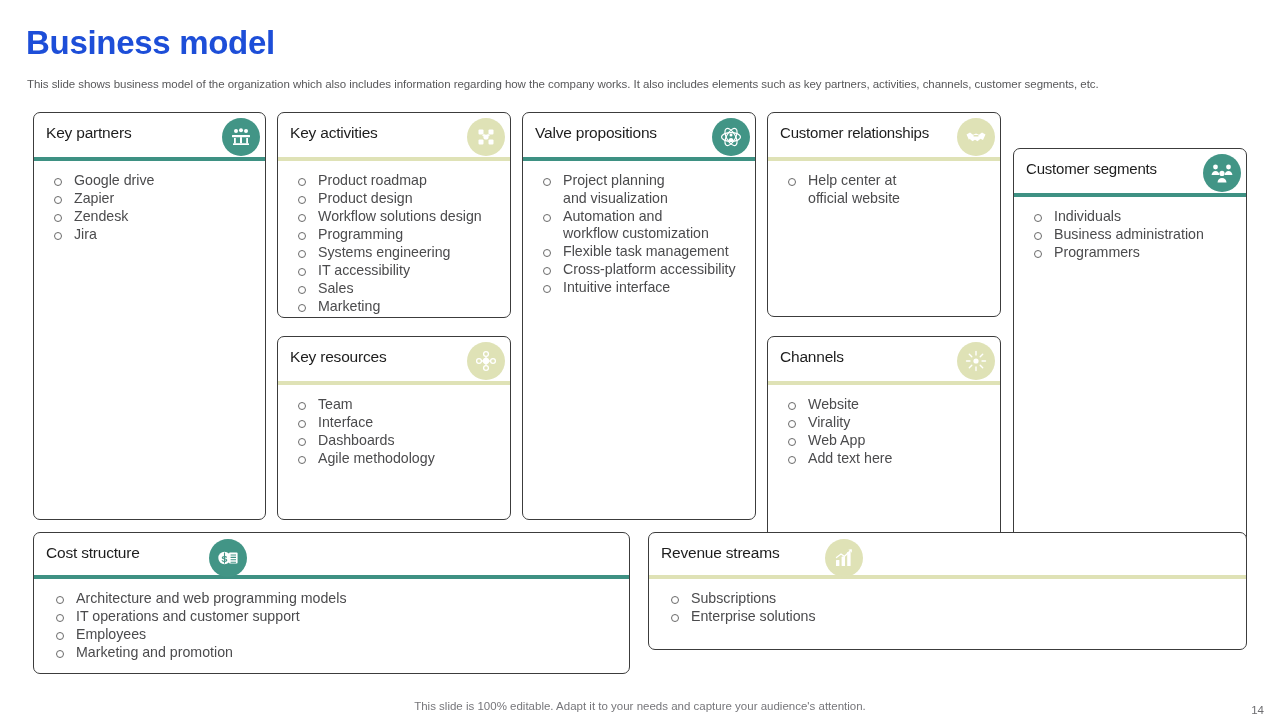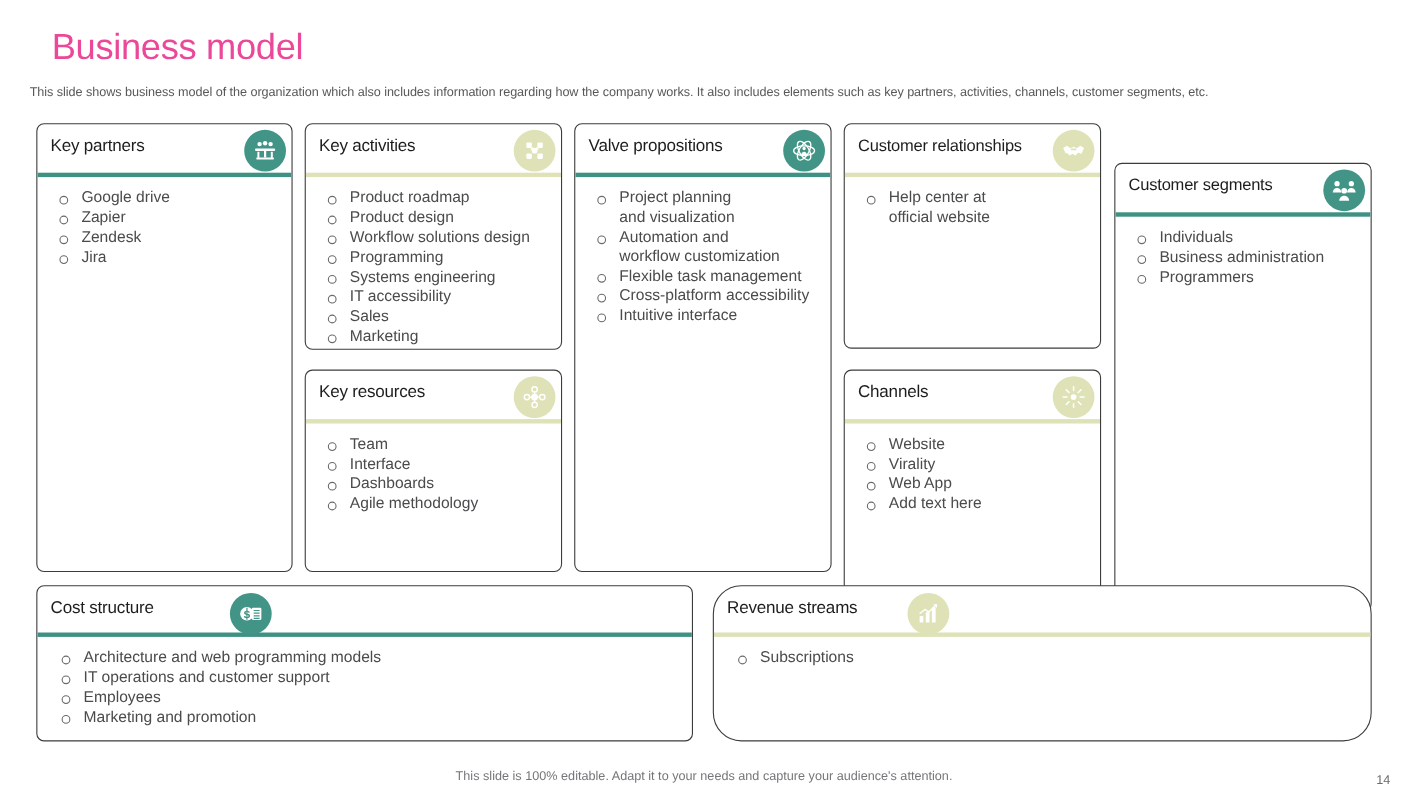--- a/index.html
+++ b/index.html
@@ -18,24 +18,23 @@
     height: 720px;
     background: #ffffff;
   }
 
   
   .slide-title {
     position: absolute;
     left: 26px;
     top: 24px;
     font-size: 33px;
-    font-weight: normal;
-    color: #ec4899;
+    font-weight: bold;
+    color: #1d4ed8;
     letter-spacing: -0.3px;
-    margin-left: 21px;
   }
 
   .slide-subtitle {
     position: absolute;
     left: 27px;
     top: 78px;
     font-size: 11.5px;
     color: #58585a;
     letter-spacing: -0.05px;
     white-space: nowrap;
@@ -334,35 +333,36 @@
     </div>
     <div class="divider teal"></div>
     <ul class="bullets" style="padding-left:16px;">
       <li>Architecture and web programming models</li>
       <li>IT operations and customer support</li>
       <li>Employees</li>
       <li>Marketing and promotion</li>
     </ul>
   </div>
 
-  <div class="card" style="left:648px; top:532px; width:599px; height:142px;border-radius:26px;">
+  <div class="card" style="left:648px; top:532px; width:599px; height:118px;">
     <div class="card-head" style="height:42px;">
       <div class="card-title">Revenue streams</div>
       <div class="badge olive" style="left:176px; top:6px;">
         <svg width="24" height="24" viewBox="0 0 24 24" fill="#ffffff">
           <rect x="4" y="14" width="3.4" height="6" rx="0.6"></rect>
           <rect x="9.6" y="10.5" width="3.4" height="9.5" rx="0.6"></rect>
           <rect x="15.2" y="6" width="3.4" height="14" rx="0.6"></rect>
           <path d="M4.5 11.5L9 8l3.4 2.4L19 4" fill="none" stroke="#ffffff" stroke-width="1.3" stroke-linecap="round"></path>
           <path d="M16.4 3.4h3.4v3.4z"></path>
         </svg>
       </div>
     </div>
     <div class="divider olive"></div>
     <ul class="bullets" style="padding-left:16px;">
       <li>Subscriptions</li>
+      <li>Enterprise solutions</li>
     </ul>
   </div>
 
   <div class="footer-note">This slide is 100% editable. Adapt it to your needs and capture your audience's attention.</div>
   <div class="page-num">14</div>
 
 </div>
 
 </body></html>

